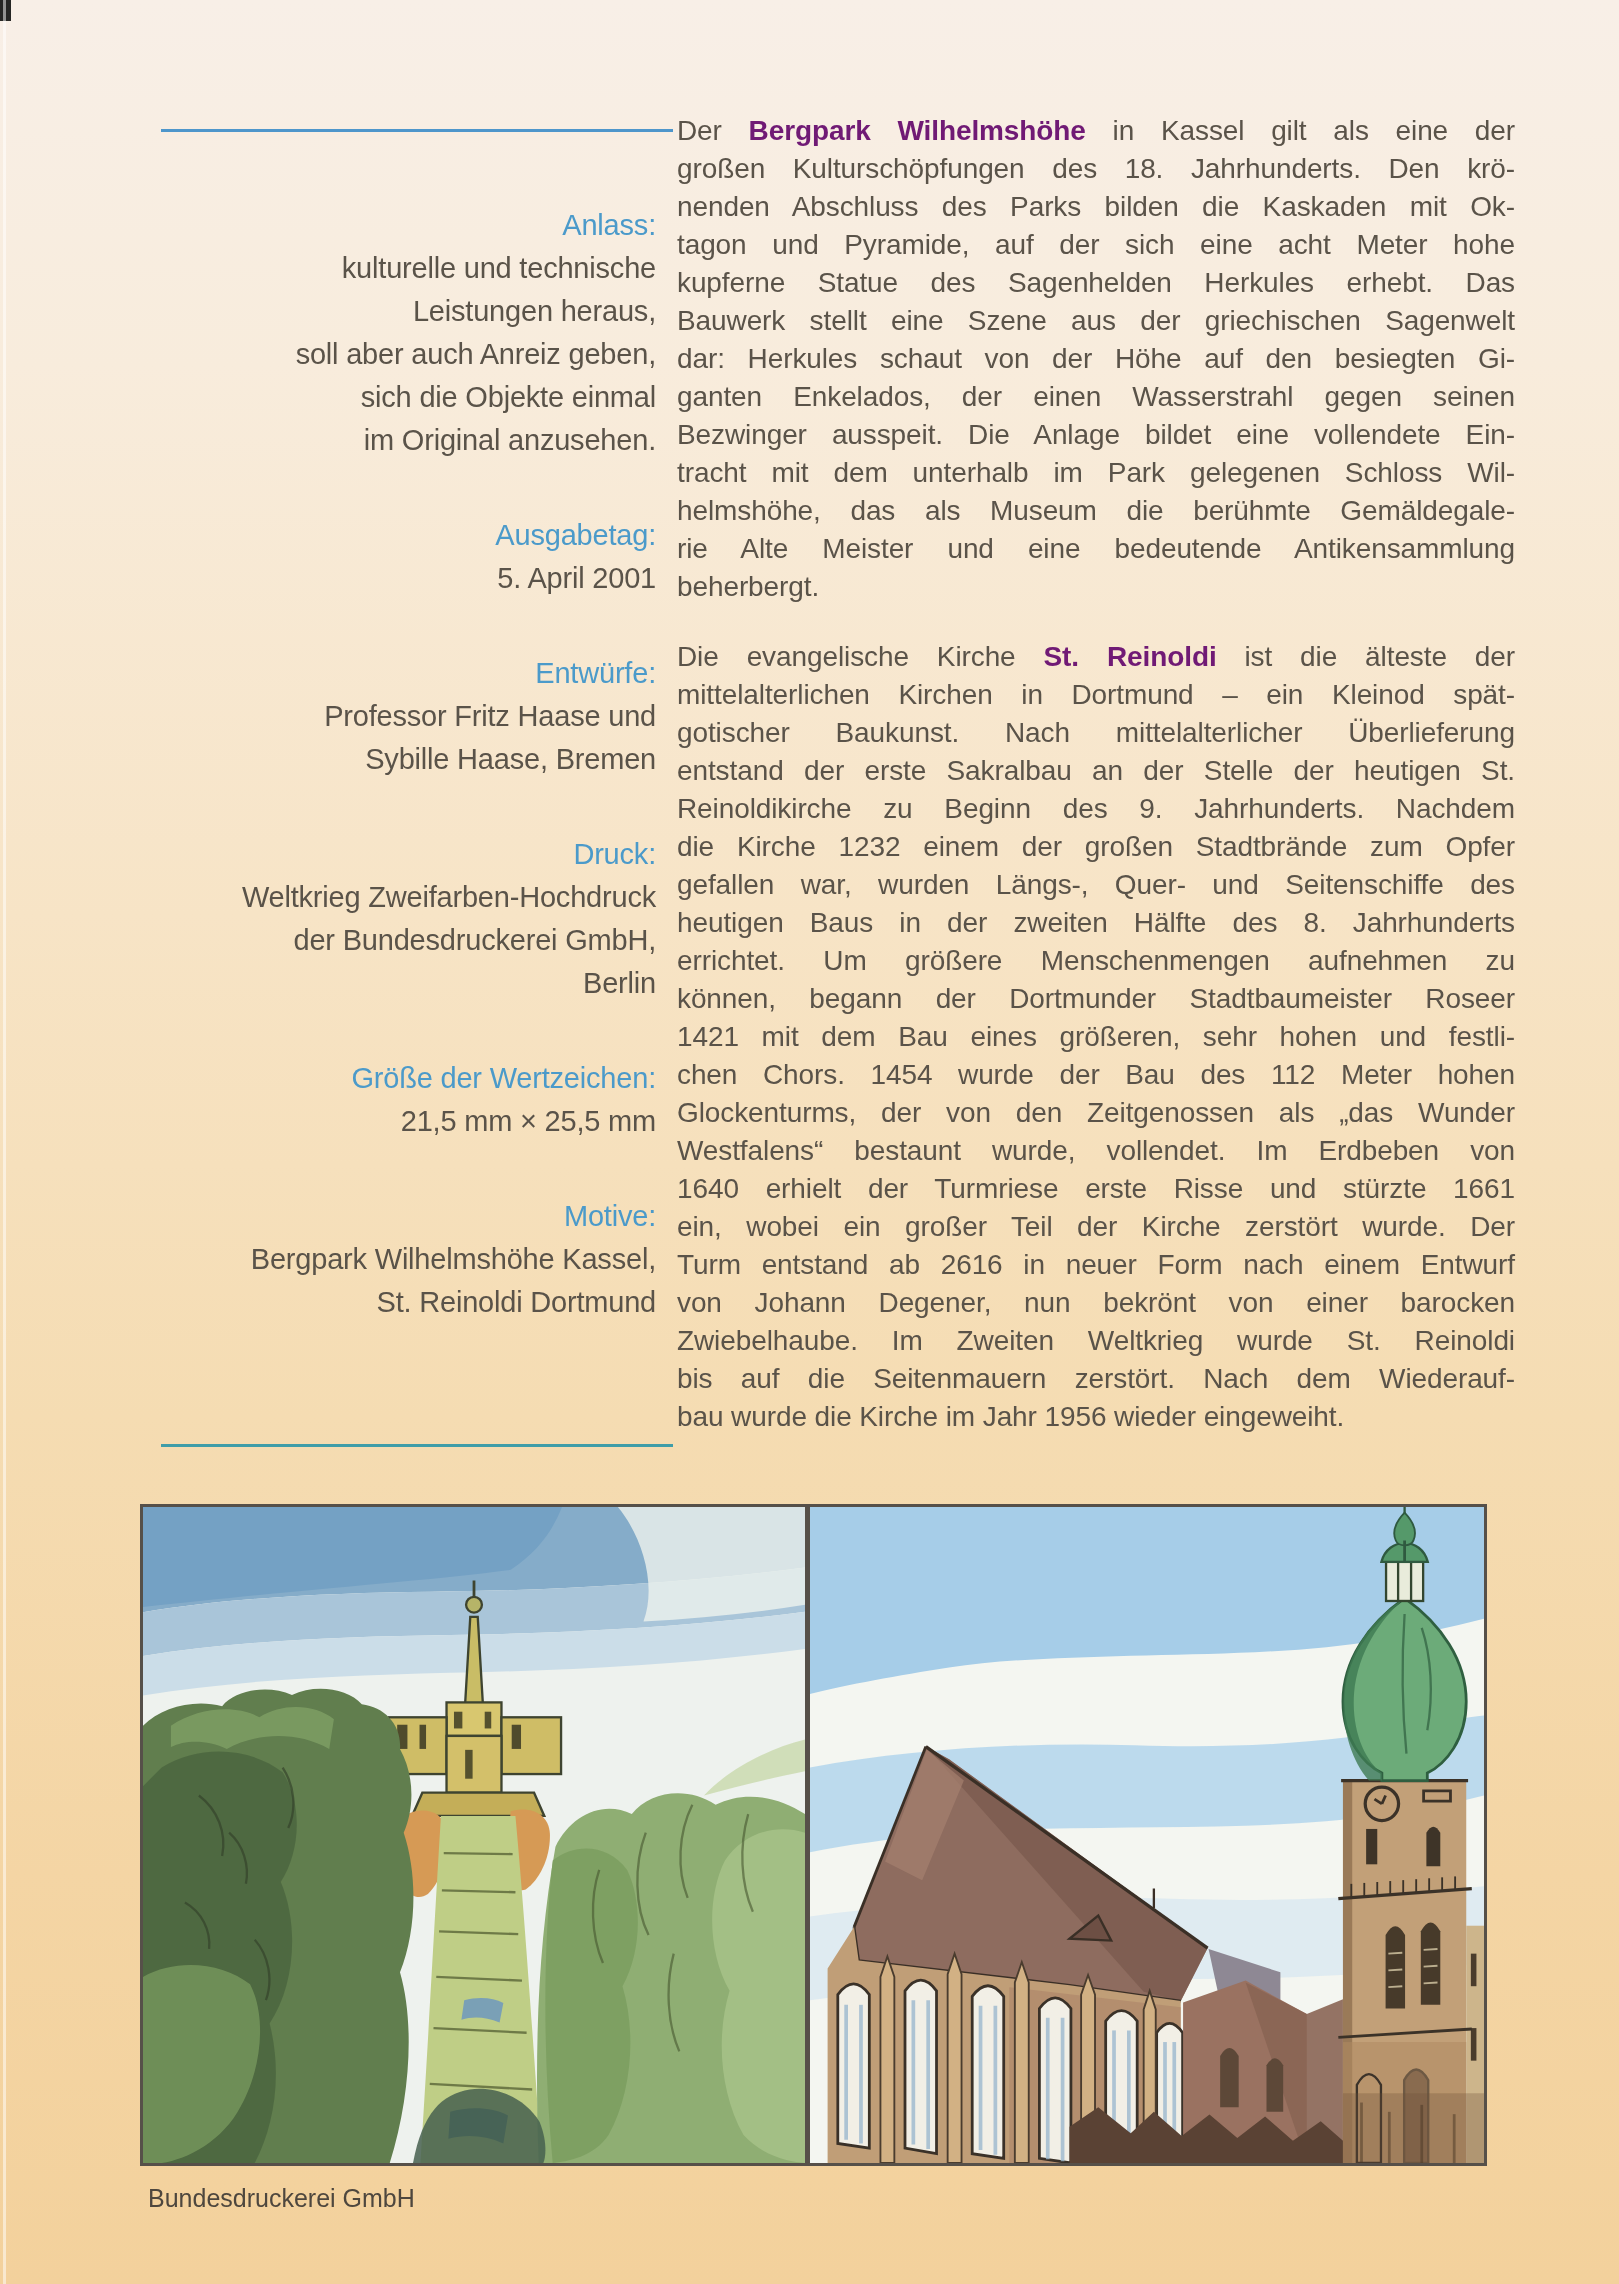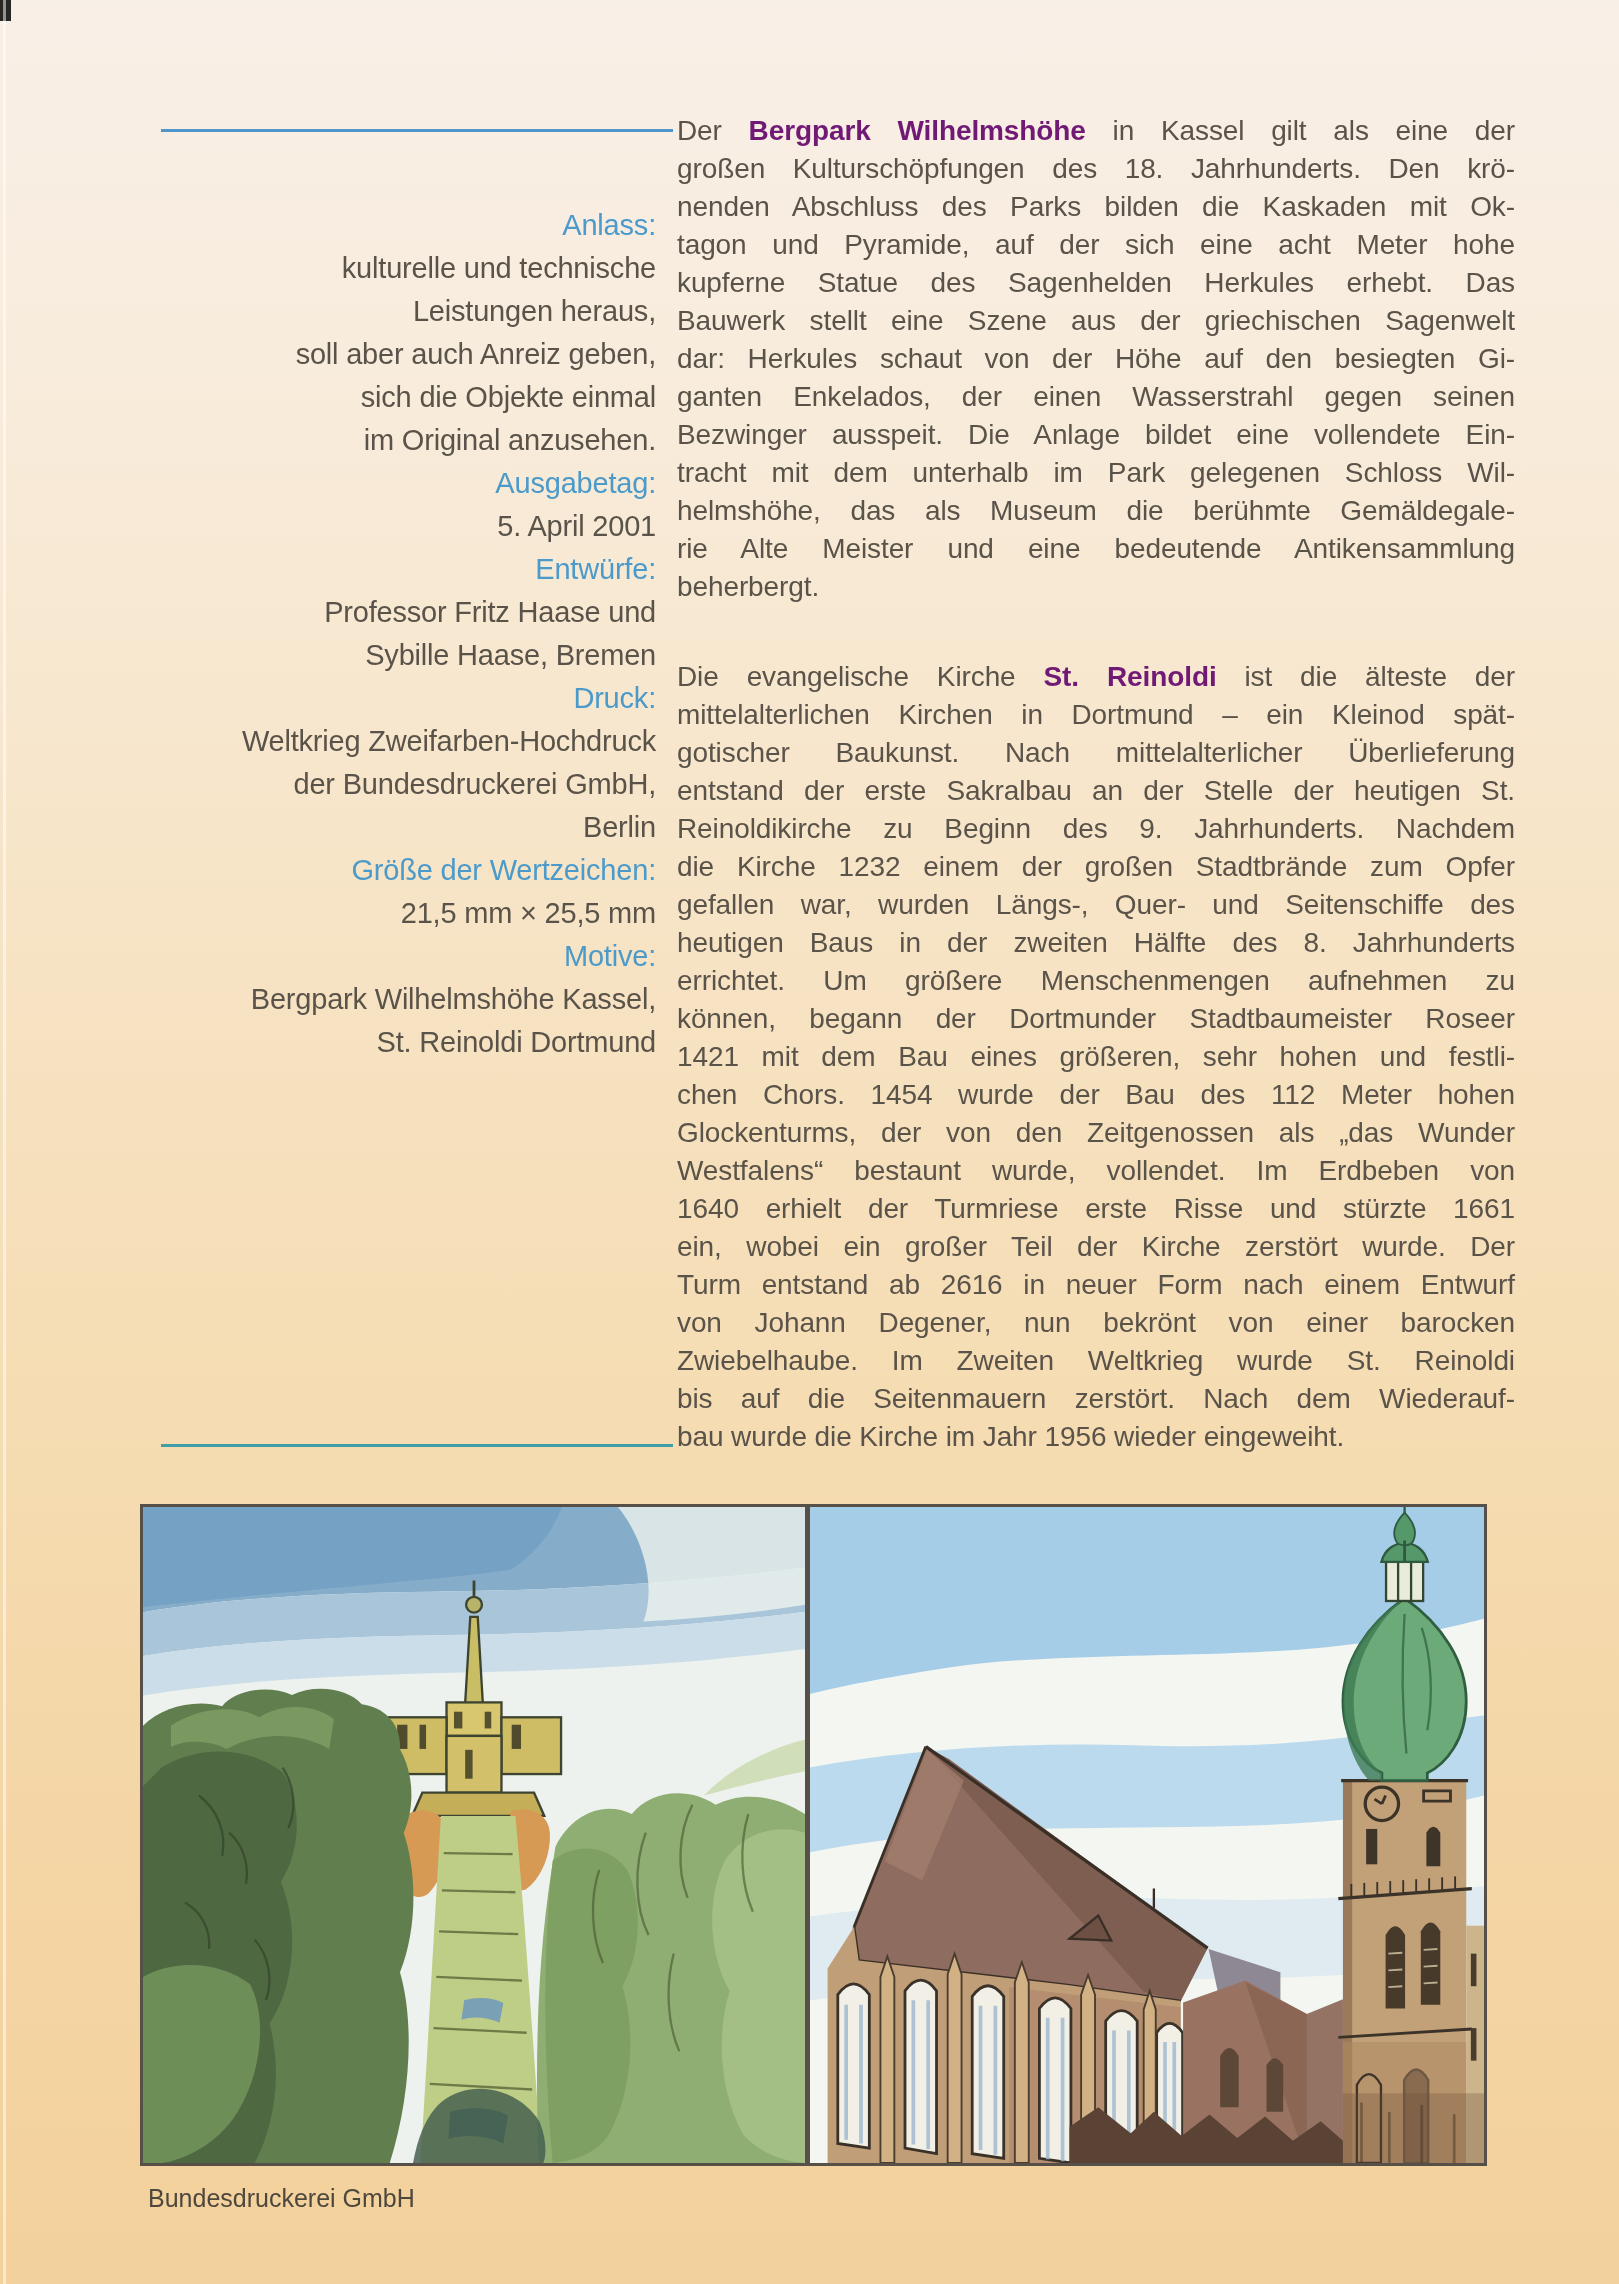--- a/index.html
+++ b/index.html
@@ -21,28 +21,28 @@
   .corner-mark{position:absolute;left:0;top:0;width:11.2px;height:21.4px;background:#262624;}
   .scan-edge{position:absolute;left:2.8px;top:0;width:2.8px;height:100%;background:rgba(255,255,255,.5);}
   .rule{position:absolute;left:161px;width:512px;height:2.8px;}
   .rule-top{top:129px;background:var(--rule-blue);}
   .rule-bottom{top:1444px;background:var(--rule-teal);}
 
   .sidebar{
     position:absolute;left:116px;top:204px;width:540px;
     text-align:right;font-size:29px;line-height:43px;letter-spacing:-0.2px;
   }
-  .sb-section + .sb-section{}
+  .sb-section + .sb-section{margin-top:52px;}
   .sb-heading{color:var(--accent);}
 
   .article{
     position:absolute;left:677px;top:112px;width:838px;
     font-size:28px;line-height:38px;letter-spacing:-0.1px;
   }
-  .para + .para{margin-top:52px;}
+  .para + .para{margin-top:32px;}
   .a-line{text-align:justify;text-align-last:justify;}
   .a-line.last{text-align-last:left;}
   .b{font-weight:bold;color:#701a75;}
 
   .artwork{
     position:absolute;left:140px;top:1504px;width:1347px;height:662px;
     border:3.7px solid var(--img-border);display:flex;background:#f2f3ec;
   }
   .panel{height:100%;}
   .panel svg{display:block;width:100%;height:100%;}

